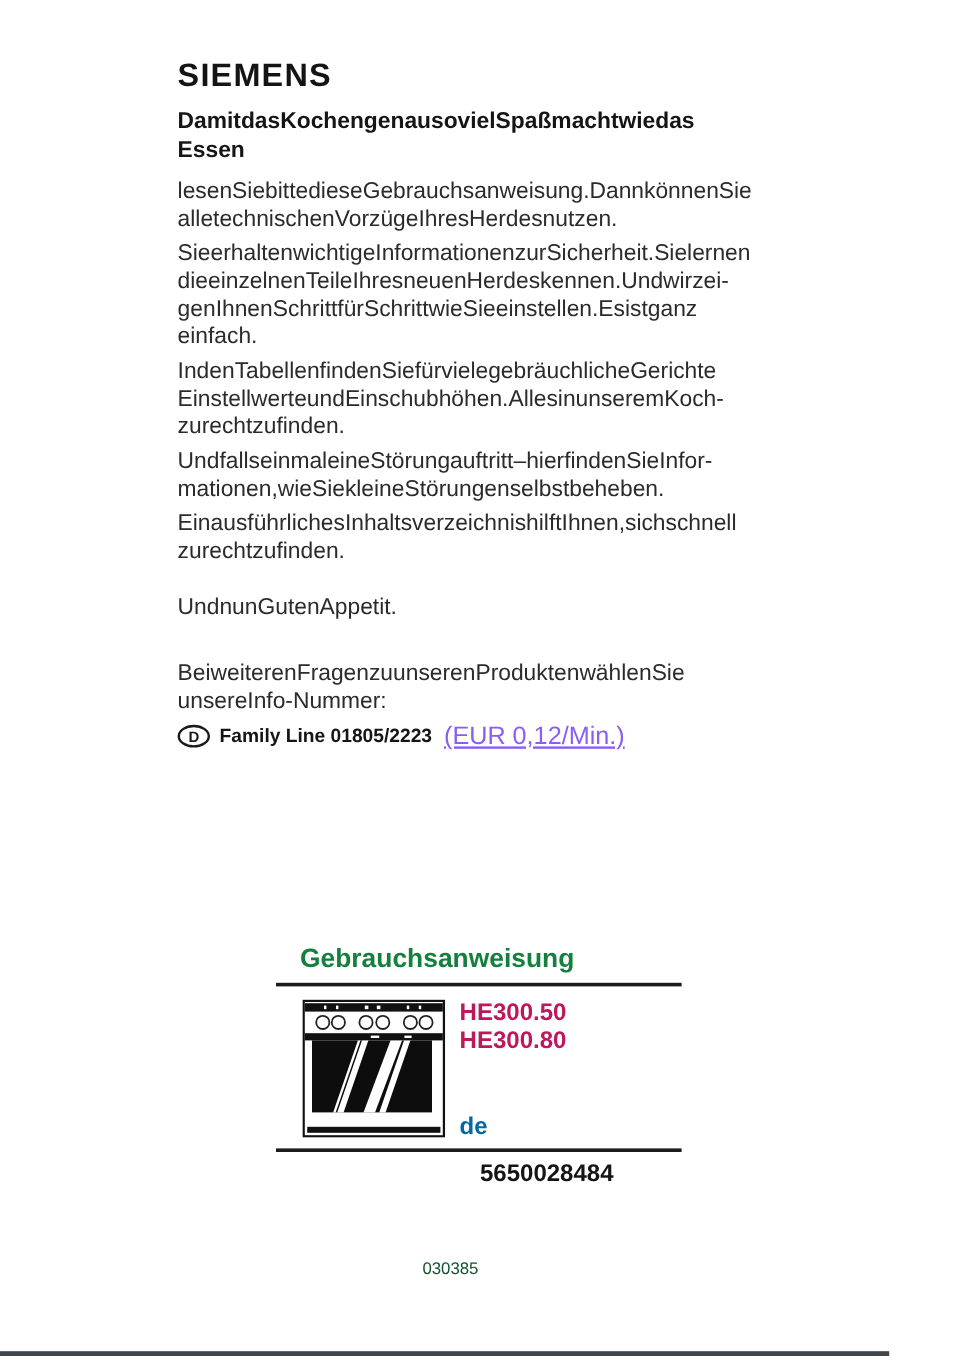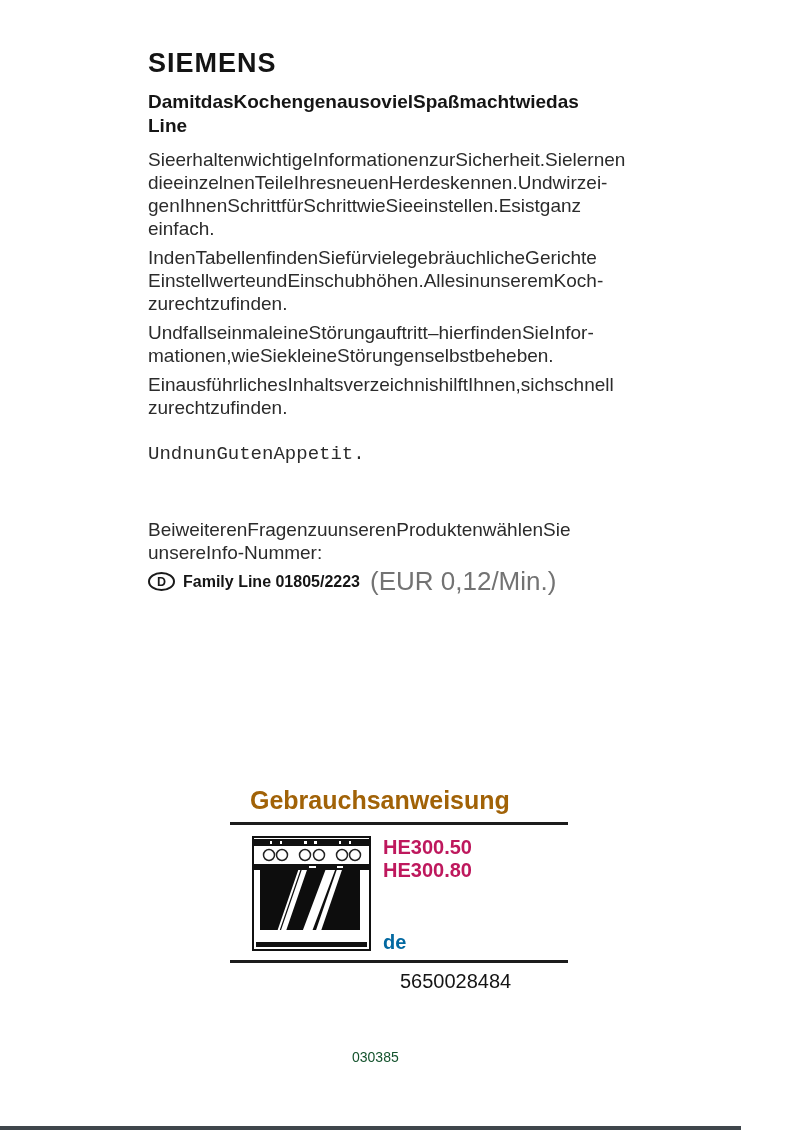--- a/index.html
+++ b/index.html
@@ -22,57 +22,57 @@
   
   .intro {
     position:absolute; left:148px; top:90px; width:520px;
     font-size:19px; line-height:23px;
   }
   .intro .heading {
     font-size:19px; line-height:24px; font-weight:bold;
     color:#151515; margin:0 0 10px 0; white-space:pre-line;
   }
   .intro p { margin:0 0 6px 0; white-space:pre-line; }
-  .intro p.appetit { margin-top:24px;font-family:Liberation Mono, monospace; }
-  .intro p.contact { margin-top:52px; }
+  .intro p.appetit { margin-top:24px; }
+  .intro p.contact { margin-top:32px; }
 
   .phone-line { display:flex; align-items:center; margin-top:5px; }
   .d-badge {
     display:inline-flex; align-items:center; justify-content:center;
     width:23px; height:14px;
     border:2.5px solid #1a1a1a; border-radius:50%;
     font-size:12.5px; font-weight:bold; color:#1a1a1a;
     margin-right:8px; flex:0 0 auto; padding-top:1px;
   }
   .phone-label { font-weight:bold; font-size:16px; color:#151515; }
-  .phone-rate { font-size:26px; margin-left:10px; color:#737373; }
+  .phone-rate { font-size:21px; margin-left:10px; color:#8b5cf6;text-decoration:underline; }
   .url { font-size:17px; margin-top:5px; color:#2b2b2b; }
 
   
   .manual-section { position:absolute; left:230px; top:786px; width:338px; }
   .manual-title {
-    margin-left:20px; font-size:25px; font-weight:bold; color:#a16207;
+    margin-left:20px; font-size:22px; font-weight:bold; color:#15803d;
   }
   .rule { height:3px; background:#1c1c1c; }
   .rule.top { margin-top:7px; }
   .rule.bottom { margin-top:9px; }
   .manual-row { display:flex; margin-top:11px; margin-left:22px; }
   .oven { flex:0 0 auto; display:block; }
   .model-col {
     display:flex; flex-direction:column; justify-content:space-between;
     margin-left:12px;
   }
   .models {
     font-size:20px; font-weight:bold; line-height:23px;
     color:#be185d; white-space:pre-line;
   }
   .lang { font-size:20px; font-weight:bold; color:#0369a1; margin-bottom:-3px; }
   .order-number {
     margin-top:7px; padding-left:170px;
-    font-size:20px; font-weight:normal; color:#151515;
+    font-size:20px; font-weight:bold; color:#151515;
   }
 
   
   .footer-code {
     position:absolute; left:352px; top:1049px;
     font-size:14px; color:#14532d;
   }
   .bottom-rule {
     position:absolute; left:0; top:1126px; width:802px; height:4px;
     background:#3f464c;
@@ -80,21 +80,23 @@
 </style>
 </head>
 <body>
 
 <div class="page">
 
   <div class="brand">SIEMENS</div>
 
   <div class="intro">
     <h1 class="heading">DamitdasKochengenausovielSpaßmachtwiedas
-Line</h1>
+Essen</h1>
+    <p>lesenSiebittedieseGebrauchsanweisung.DannkönnenSie
+alletechnischenVorzügeIhresHerdesnutzen.</p>
     <p>SieerhaltenwichtigeInformationenzurSicherheit.Sielernen
 dieeinzelnenTeileIhresneuenHerdeskennen.Undwirzei-
 genIhnenSchrittfürSchrittwieSieeinstellen.Esistganz
 einfach.</p>
     <p>IndenTabellenfindenSiefürvielegebräuchlicheGerichte
 EinstellwerteundEinschubhöhen.AllesinunseremKoch-
 zurechtzufinden.</p>
     <p>UndfallseinmaleineStörungauftritt–hierfindenSieInfor-
 mationen,wieSiekleineStörungenselbstbeheben.</p>
     <p>EinausführlichesInhaltsverzeichnishilftIhnen,sichschnell

